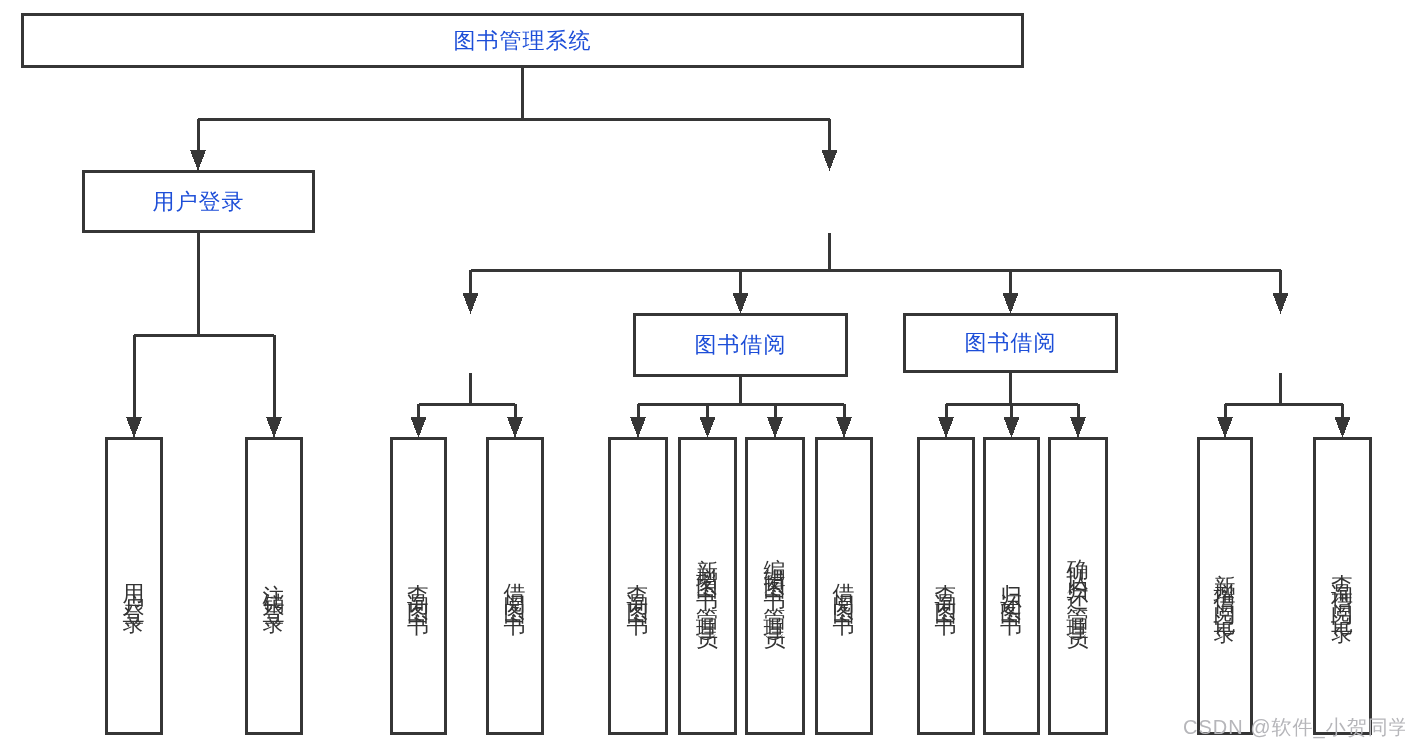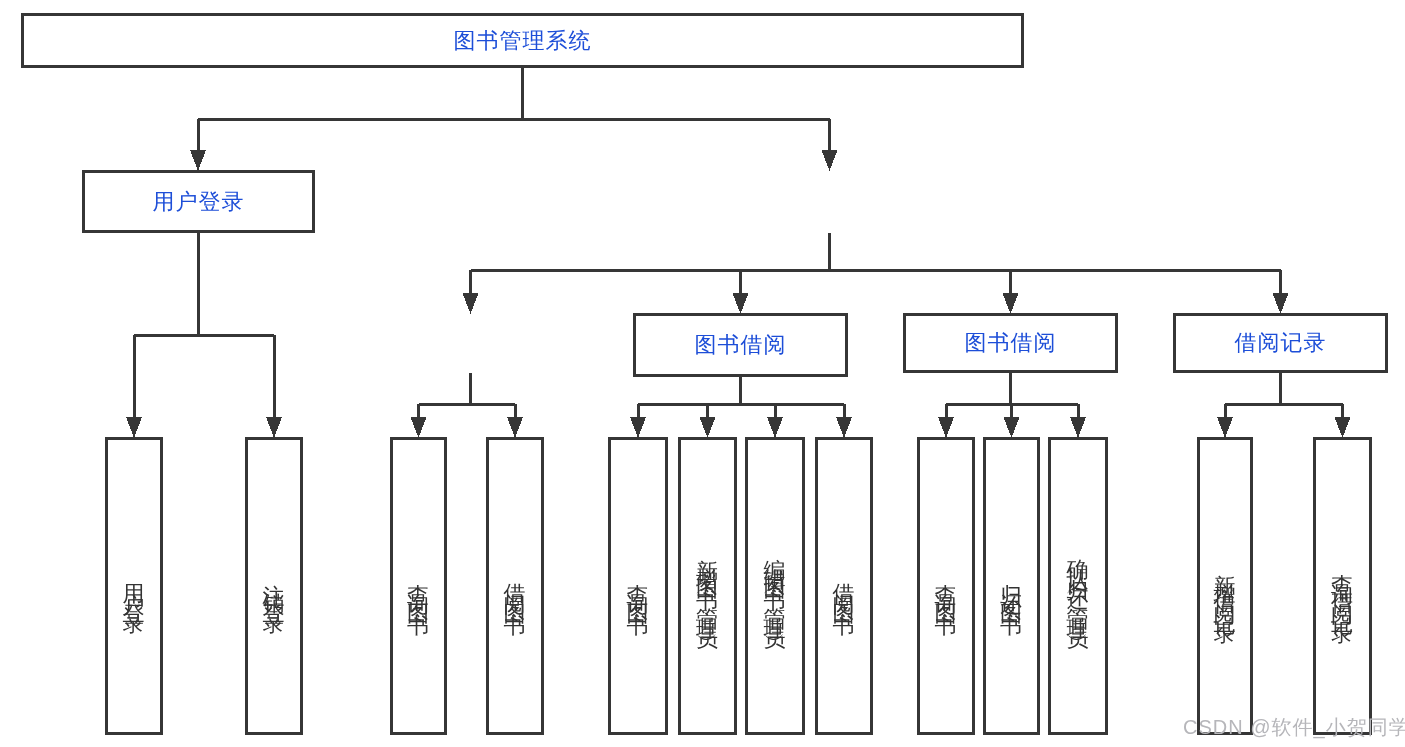--- a/index.html
+++ b/index.html
@@ -83,21 +83,20 @@
       <polygon class="ahead" points="1334.5,417 1350.5,417 1342.5,438"></polygon>
     </g>
   </svg>
 
   <div class="hbox" style="left:21px;top:13px;width:1003px;height:55px;">图书管理系统</div>
 
   <div class="hbox" style="left:82px;top:170px;width:233px;height:63px;">用户登录</div>
 
   <div class="hbox" style="left:633px;top:313px;width:215px;height:64px;">图书借阅</div>
   <div class="hbox" style="left:903px;top:313px;width:215px;height:60px;">图书借阅</div>
-  <div class="hbox" style="left:1173px;top:313px;width:215px;height:60px;">借阅记录</div>
 
   <div class="leaf" style="left:105px;width:58px;">
     <span>用户登录</span>
   </div>
   <div class="leaf" style="left:245px;width:58px;">
     <span>注销登录</span>
   </div>
 
   <div class="leaf" style="left:390px;width:57px;">
     <span>查询图书</span>

